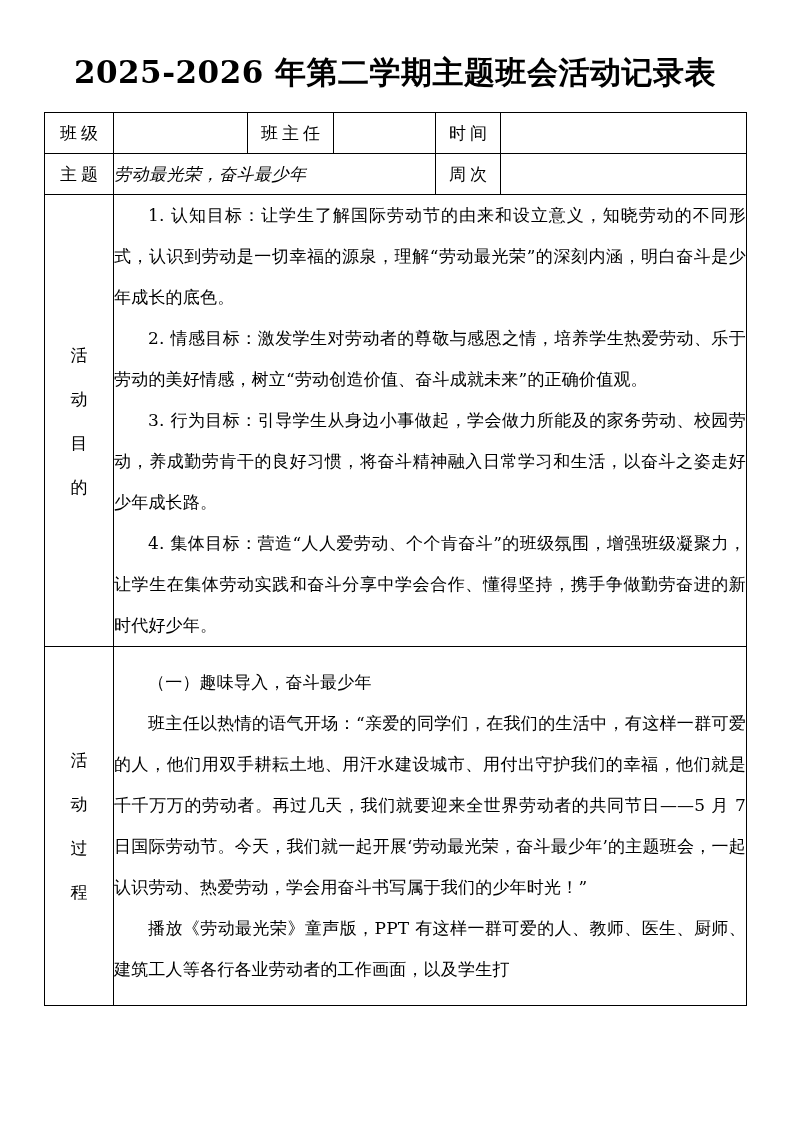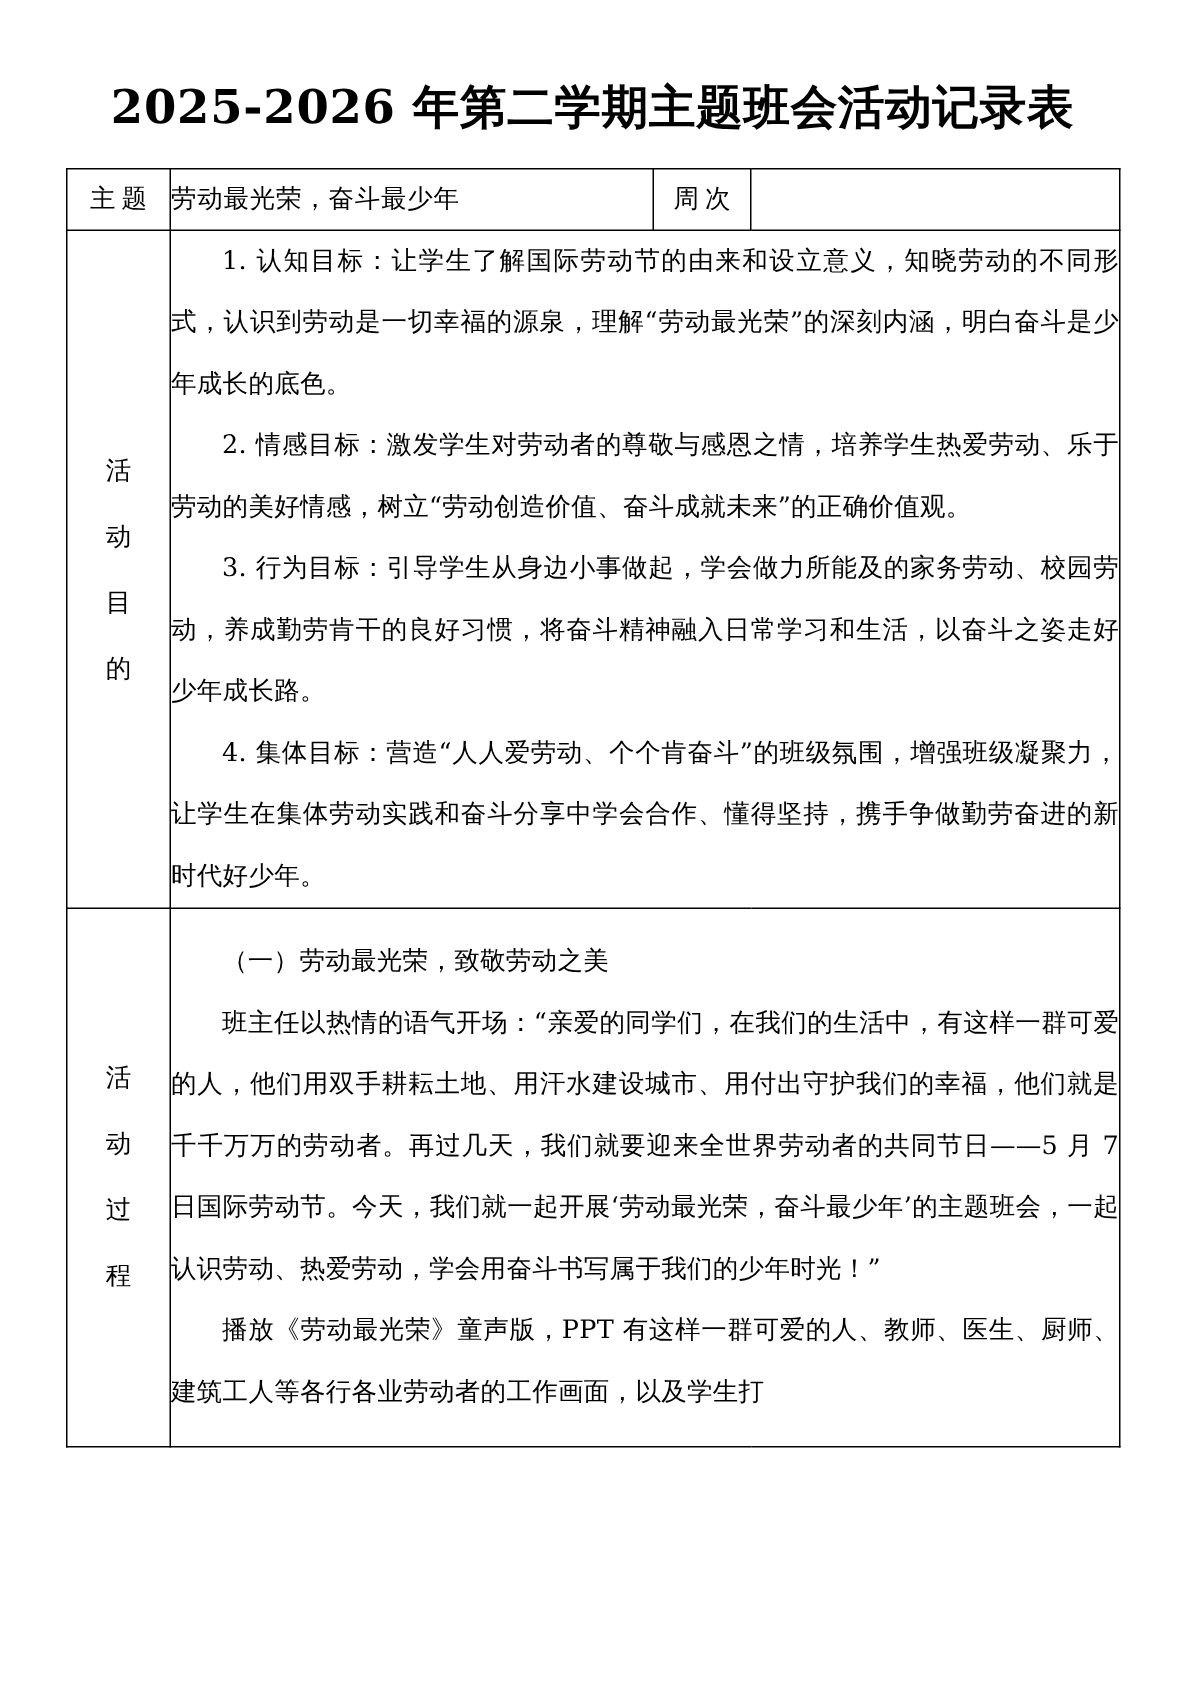--- a/index.html
+++ b/index.html
@@ -55,20 +55,21 @@
   }
   .label-cell {
     text-align: center;
     letter-spacing: 4px;
     text-indent: 4px;
     height: 40px;
   }
   .value-cell {
     text-align: center;
     height: 40px;
+    font-style: italic;
   }
   .topic-value {
     text-align: left;
     padding-left: 46px;
     letter-spacing: 0.5px;
   }
   .side-label {
     text-align: center;
     vertical-align: middle;
     padding: 0;
@@ -112,20 +113,28 @@
   <table class="record">
     <colgroup>
       <col style="width:69px">
       <col style="width:134px">
       <col style="width:86px">
       <col style="width:102px">
       <col style="width:65px">
       <col style="width:246px">
     </colgroup>
     <tbody>
+      <tr>
+        <td class="label-cell">班级</td>
+        <td class="value-cell"></td>
+        <td class="label-cell">班主任</td>
+        <td class="value-cell"></td>
+        <td class="label-cell">时间</td>
+        <td class="value-cell"></td>
+      </tr>
 
       <tr>
         <td class="label-cell">主题</td>
         <td class="value-cell topic-value" colspan="3">劳动最光荣，奋斗最少年</td>
         <td class="label-cell">周次</td>
         <td class="value-cell"></td>
       </tr>
 
       <tr>
         <td class="side-label">
@@ -147,21 +156,21 @@
       <tr>
         <td class="side-label">
           <span class="vstack">
             <span>活</span>
             <span>动</span>
             <span>过</span>
             <span>程</span>
           </span>
         </td>
         <td class="body-cell clip-bottom" colspan="5" style="height:358px">
-          <p>（一）劳动最光荣，致敬劳动之美</p>
+          <p>（一）趣味导入，奋斗最少年</p>
           <p>班主任以热情的语气开场：“亲爱的同学们，在我们的生活中，有这样一群可爱的人，他们用双手耕耘土地、用汗水建设城市、用付出守护我们的幸福，他们就是千千万万的劳动者。再过几天，我们就要迎来全世界劳动者的共同节日——5 月 7 日国际劳动节。今天，我们就一起开展‘劳动最光荣，奋斗最少年’的主题班会，一起认识劳动、热爱劳动，学会用奋斗书写属于我们的少年时光！”</p>
           <p>播放《劳动最光荣》童声版，PPT 有这样一群可爱的人、教师、医生、厨师、建筑工人等各行各业劳动者的工作画面，以及学生打</p>
         </td>
       </tr>
     </tbody>
   </table>
 
 </div>
 
 </body></html>

